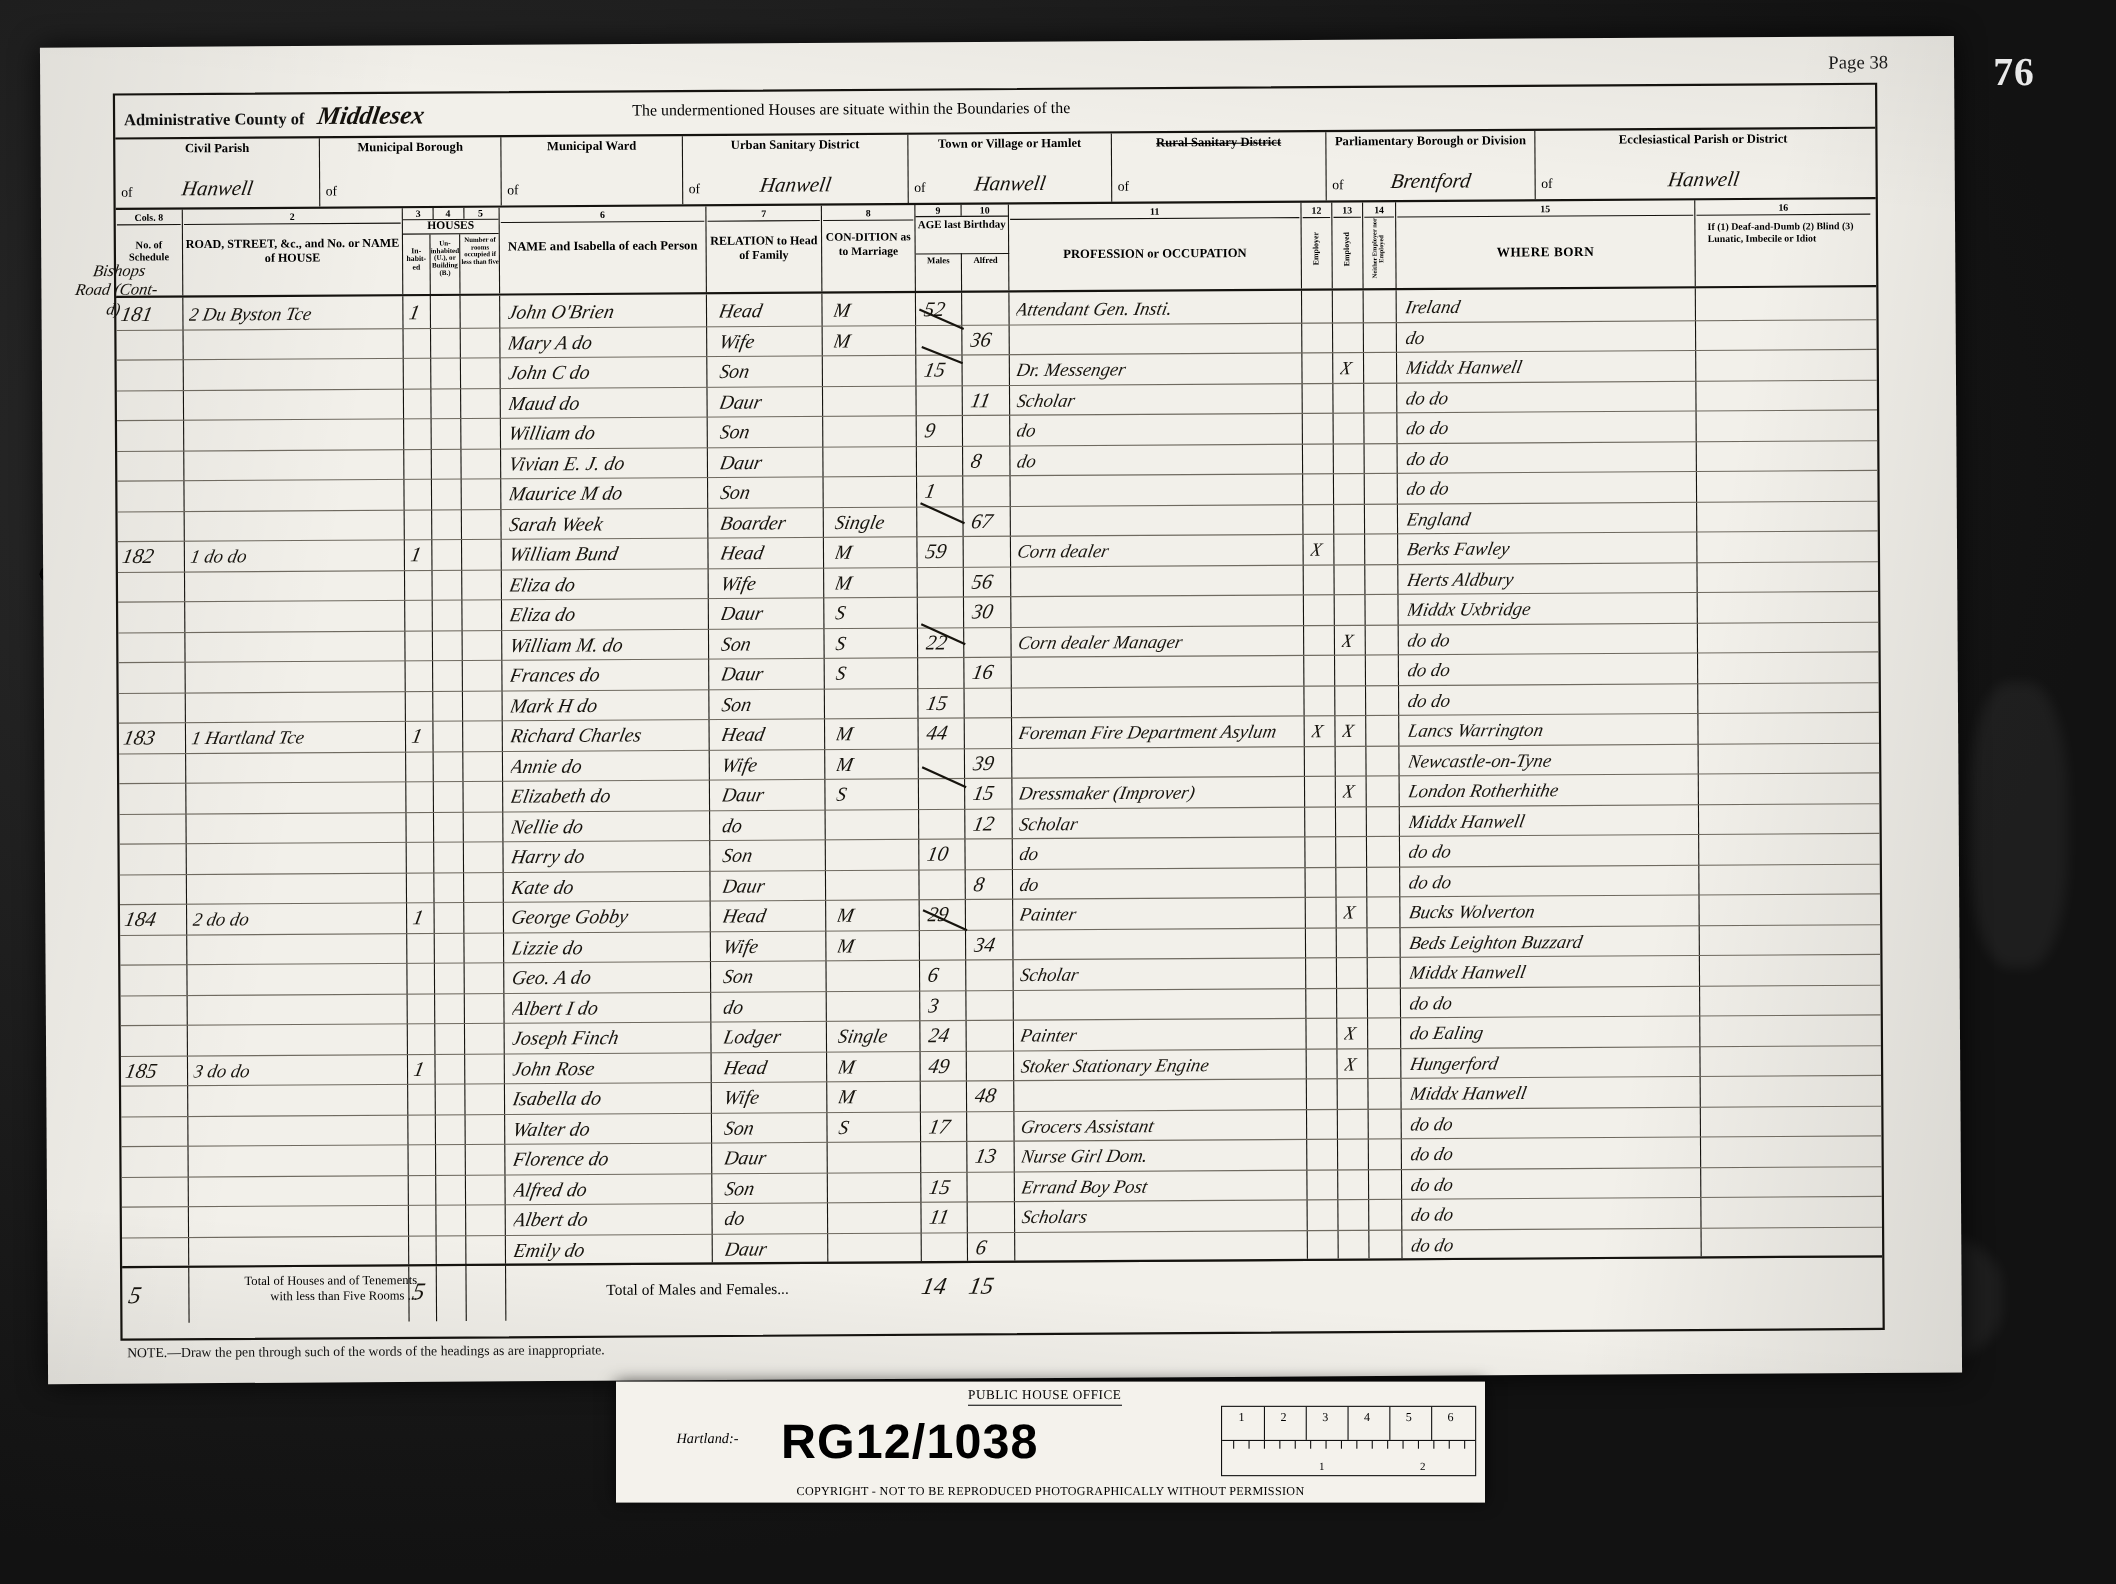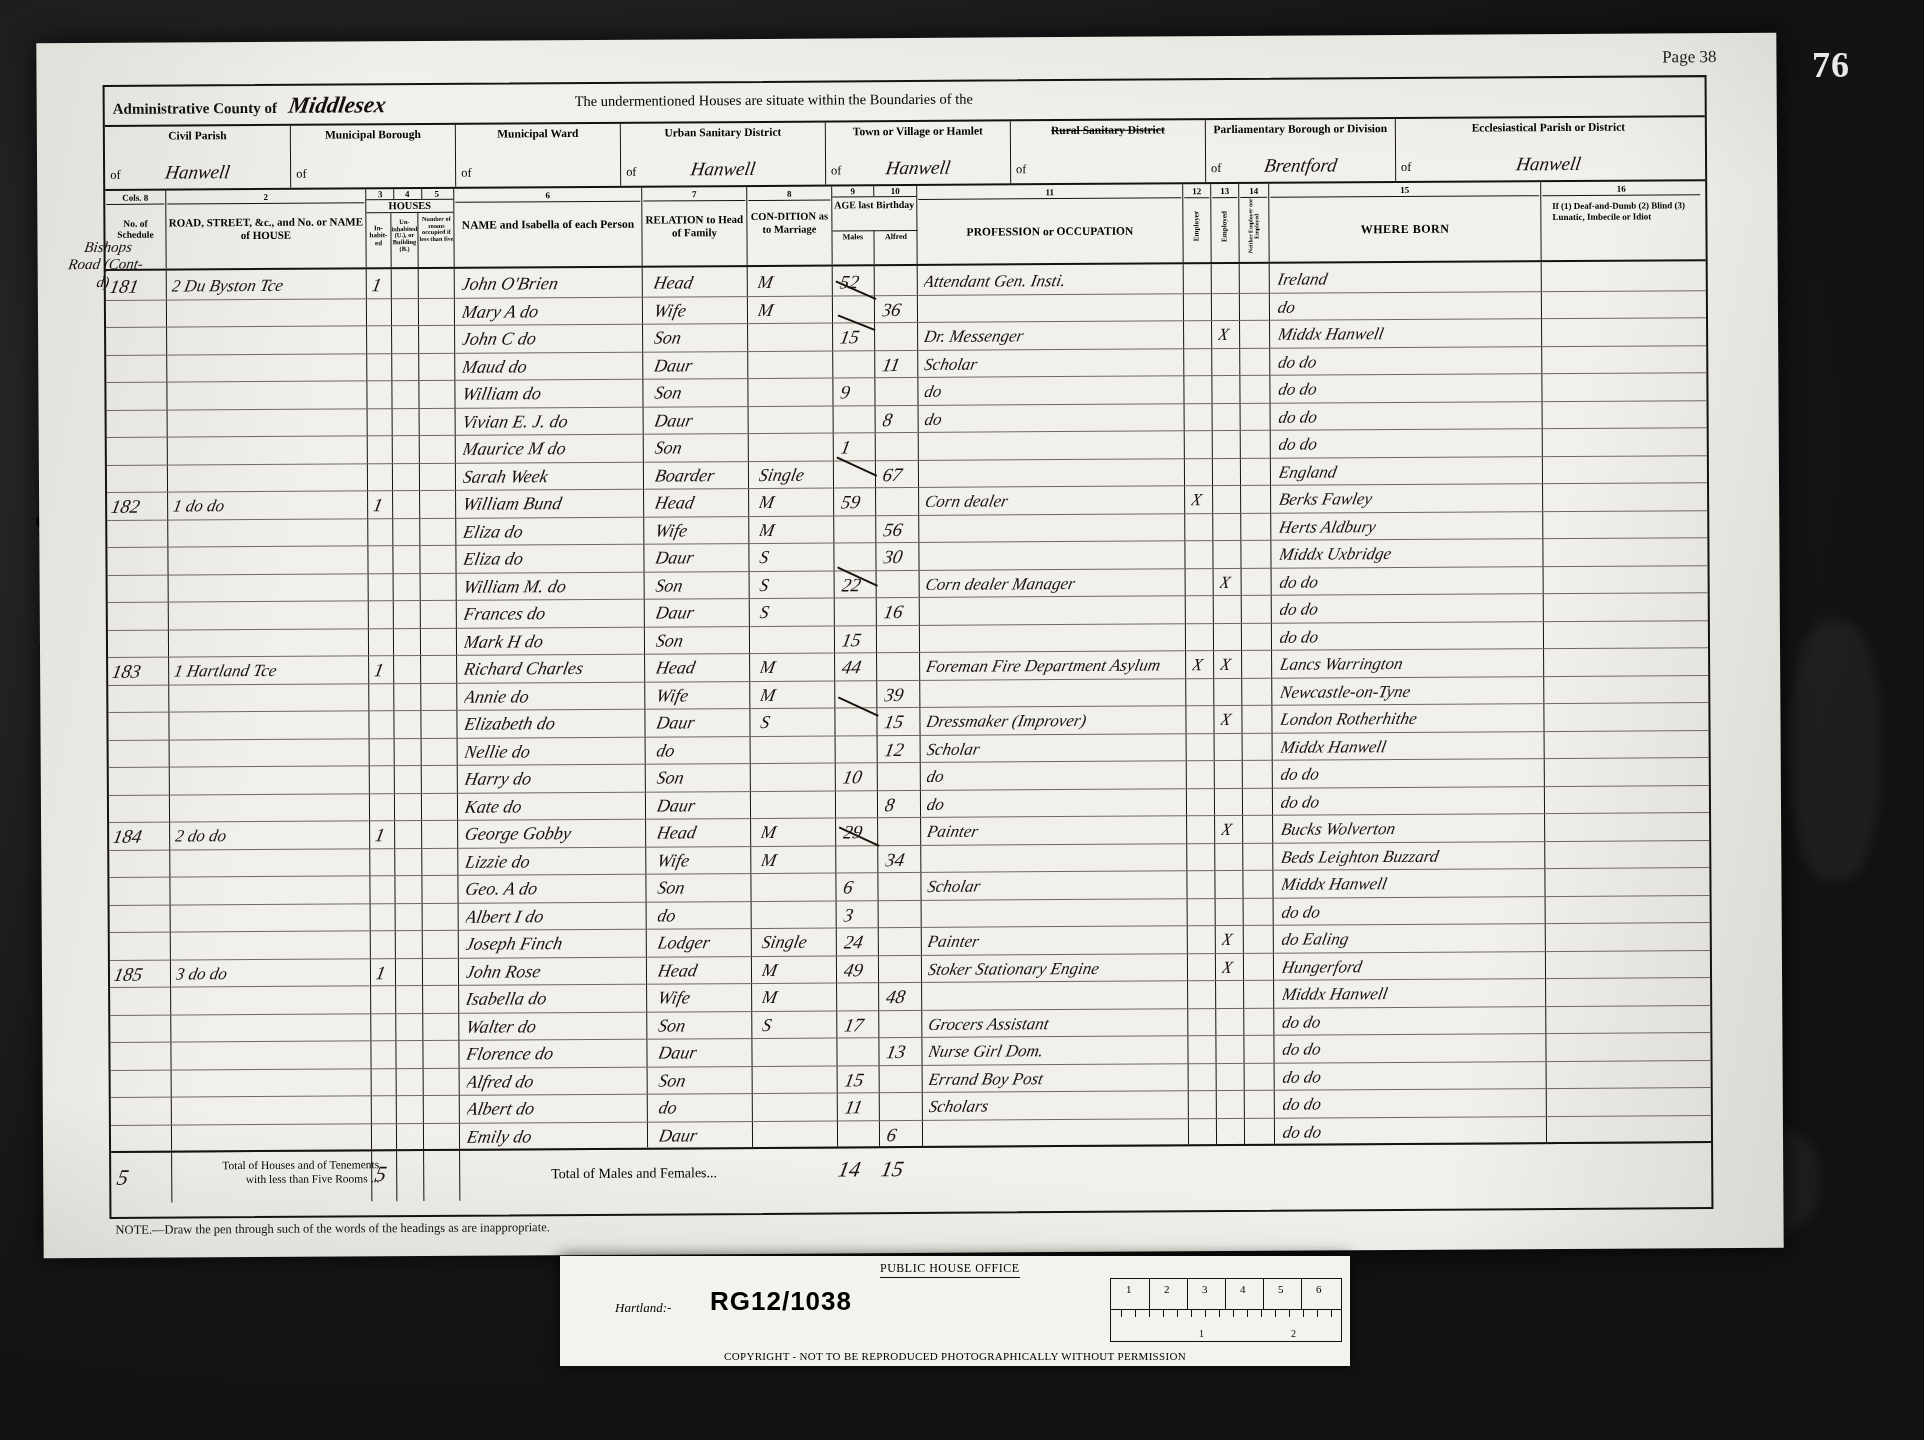--- a/index.html
+++ b/index.html
@@ -55,21 +55,21 @@
   .strike{position:absolute;height:2px;background:#17140e;transform-origin:left center;}
   
   .totals{position:relative;height:50px;border-top:2px solid #15130f;}
   .note{position:absolute;left:70px;top:1186px;font-size:12.5px;color:#111;}
   .left-margin-note{position:absolute;left:30px;top:196px;font-size:15px;line-height:1.15;text-align:center;}
   
   .refstrip{position:absolute;left:560px;top:1256px;width:790px;height:110px;background:#f4f2ec;
             box-shadow:0 0 14px rgba(0,0,0,.7);}
   .refstrip .pro{position:absolute;left:320px;top:5px;font-size:12px;letter-spacing:.5px;border-bottom:1px solid #111;padding-bottom:1px;}
   .refstrip .reflbl{position:absolute;left:55px;top:44px;font-size:13px;font-style:italic;}
-  .refstrip .refval{position:absolute;left:150px;top:30px;font-size:26px;font-weight:700;letter-spacing:1px;font-family:"Liberation Sans",sans-serif;}
+  .refstrip .refval{position:absolute;left:150px;top:30px;font-size:44px;font-weight:700;letter-spacing:1px;font-family:"Liberation Sans",sans-serif;}
   .refstrip .copy{position:absolute;left:0;right:0;bottom:4px;text-align:center;font-size:11px;letter-spacing:.3px;}
   .ruler{position:absolute;right:8px;top:22px;width:230px;height:62px;border:1px solid #111;}
   .ruler .tick{position:absolute;top:0;width:1px;height:30px;background:#111;}
   .ruler .lbl{position:absolute;top:4px;font-size:11px;}
   .ruler .mid{position:absolute;left:0;right:0;top:30px;height:1px;background:#111;}
   .ruler .mticks{position:absolute;left:0;right:0;top:31px;height:14px;}
   .ruler .mticks i{position:absolute;top:0;width:1px;height:7px;background:#111;}
   .ruler .mnum{position:absolute;bottom:2px;font-size:10px;}
   
   .hole{position:absolute;width:14px;height:14px;border-radius:50%;background:#070707;box-shadow:0 0 6px rgba(0,0,0,.9) inset,0 1px 1px rgba(255,255,255,.12);}

